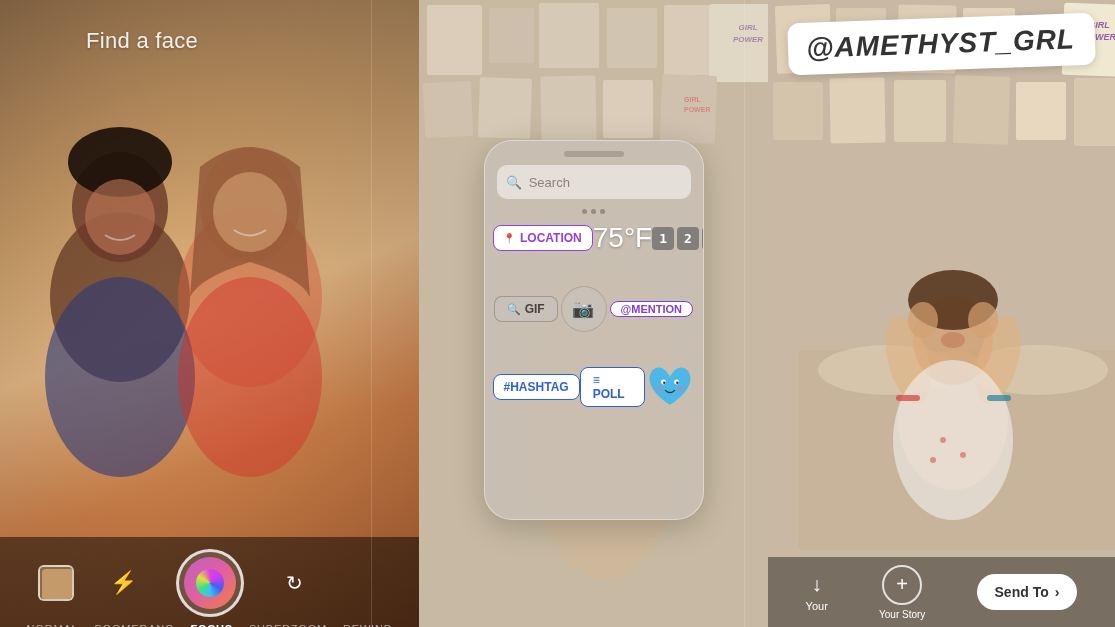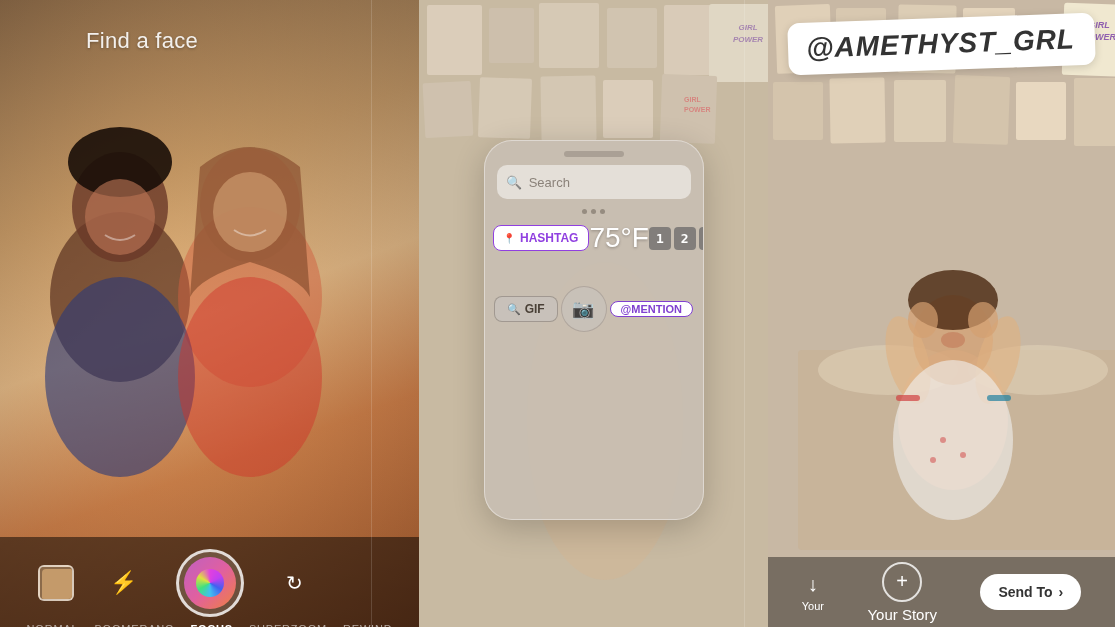--- a/index.html
+++ b/index.html
@@ -366,21 +366,21 @@
       width: 40px;
       height: 40px;
       border-radius: 50%;
       border: 2px solid rgba(255,255,255,0.8);
       display: flex;
       align-items: center;
       justify-content: center;
       font-size: 20px;
     }
     .your-story-label {
-      font-size: 15px;
+      font-size: 10px;
       font-weight: 500;
     }
     .send-to-btn {
       background: white;
       color: #333;
       border-radius: 20px;
       padding: 10px 18px;
       font-size: 14px;
       font-weight: 600;
       display: flex;
@@ -511,21 +511,21 @@
 
     <div class="dots-row">
       <div class="dot"></div>
       <div class="dot"></div>
       <div class="dot"></div>
     </div>
 
     <div class="sticker-row">
       <div class="sticker-badge sticker-location">
         <span style="font-size:10px">📍</span>
-        <span>HASHTAG</span>
+        <span>LOCATION</span>
       </div>
       <div class="sticker-temp">75°F</div>
       <div class="sticker-time">
         <span class="time-digit">1</span>
         <span class="time-digit">2</span>
         <span class="time-digit">3</span>
 
       </div>
     </div>
 
@@ -537,20 +537,39 @@
         <span>GIF</span>
       </div>
       <div class="camera-sticker-btn">
         <span>📷</span>
       </div>
       <div class="sticker-mention">@MENTION</div>
     </div>
 
     <div style="height:20px"></div>
 
+    <div class="sticker-row">
+      <div class="sticker-hashtag">#HASHTAG</div>
+      <div class="sticker-poll">≡ POLL</div>
+      <div class="sticker-heart">
+        <svg class="heart-svg" viewBox="0 0 60 55">
+          <path d="M30 50 C30 50 5 35 5 18 C5 8 13 2 20 5 C25 7 28 12 30 16 C32 12 35 7 40 5 C47 2 55 8 55 18 C55 35 30 50 30 50Z" fill="#4db8e8"></path>
+
+          <circle cx="22" cy="22" r="3" fill="white"></circle>
+          <circle cx="38" cy="22" r="3" fill="white"></circle>
+          <circle cx="23" cy="23" r="1.5" fill="#333"></circle>
+          <circle cx="39" cy="23" r="1.5" fill="#333"></circle>
+
+          <path d="M24 32 Q30 38 36 32" stroke="#333" stroke-width="1.5" fill="none"></path>
+
+          <ellipse cx="18" cy="30" rx="4" ry="2.5" fill="rgba(255,100,150,0.4)"></ellipse>
+          <ellipse cx="42" cy="30" rx="4" ry="2.5" fill="rgba(255,100,150,0.4)"></ellipse>
+        </svg>
+      </div>
+    </div>
   </div>
 </div>
 
 <div class="panel panel-3">
   <div class="panel-3-bg"></div>
 
   <svg style="position:absolute;inset:0;width:371px;height:627px;" viewBox="0 0 371 627">
     <rect width="371" height="627" fill="#c8b8a4"></rect>
 
     <rect x="8" y="5" width="55" height="68" fill="#e0d0b8" rx="2" transform="rotate(-2,35,39)"></rect>

